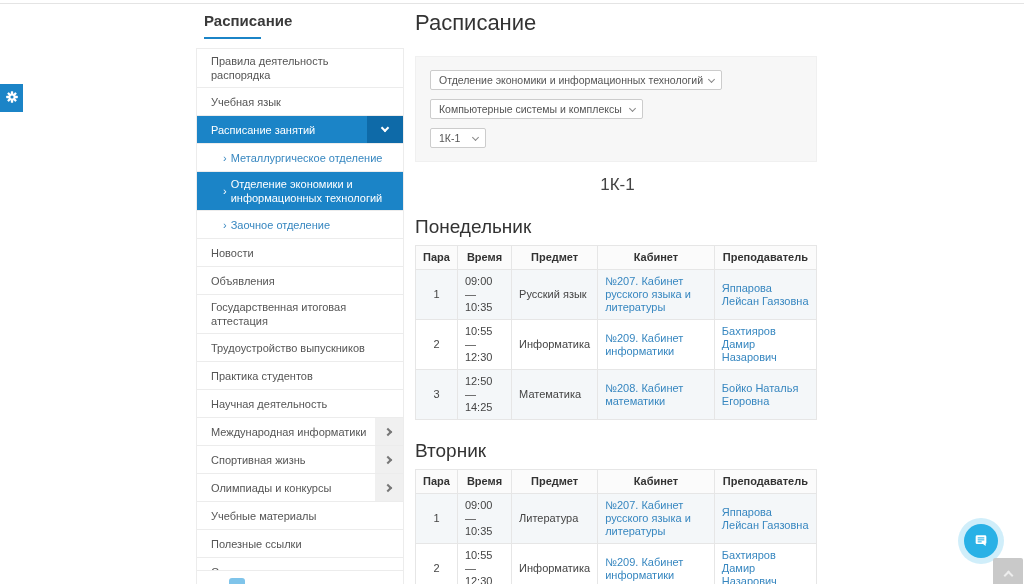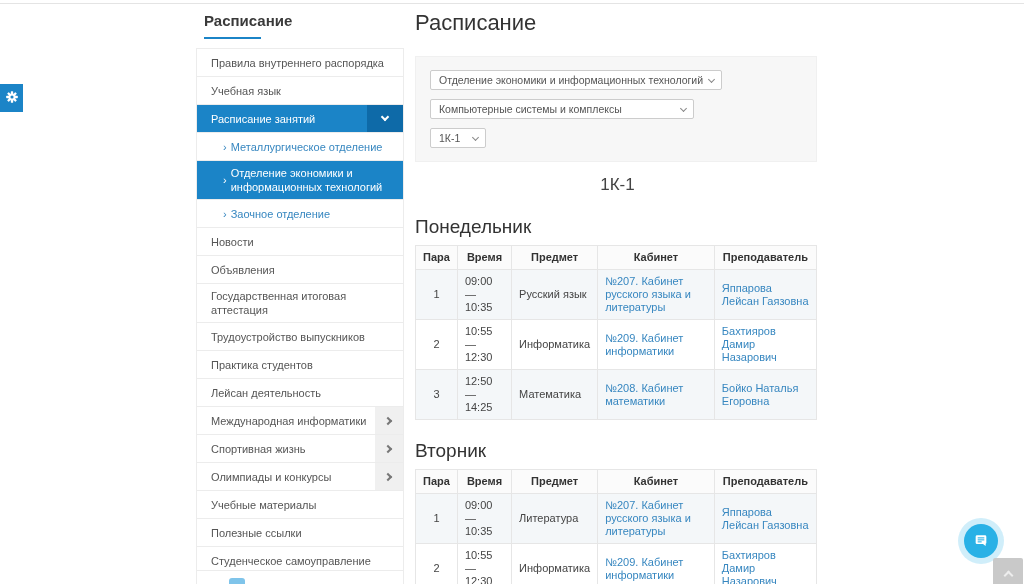--- a/index.html
+++ b/index.html
@@ -45,21 +45,21 @@
   .main{position:absolute;left:415px;top:10px;width:405px;}
   .page-title{font-size:22px;font-weight:400;color:#333;line-height:26px;}
   .filter-panel{margin-top:20px;width:402px;background:#f7f7f7;border:1px solid #f0f0f0;
     padding:13px 14px;}
   .select{position:relative;background:#fff;border:1px solid #ccc;border-radius:2px;
     height:20px;display:flex;align-items:center;padding:0 22px 0 8px;font-size:10.5px;
     color:#555;margin-bottom:9px;cursor:pointer;white-space:nowrap;}
   .select:last-child{margin-bottom:0;}
   .select .sel-chev{position:absolute;right:7px;top:6px;width:5px;height:5px;
     border-right:1.5px solid #888;border-bottom:1.5px solid #888;transform:rotate(45deg);}
-  .s1{width:292px;}.s2{width:264px;}.s3{width:56px;}
+  .s1{width:292px;}.s2{width:213px;}.s3{width:56px;}
   .group-title{margin-top:12px;text-align:center;font-size:17px;color:#444;line-height:22px;}
   .day-heading{margin-top:19px;font-size:19px;font-weight:400;color:#333;line-height:24px;}
   table.sched{margin-top:6px;width:402px;border-collapse:collapse;font-size:11px;color:#444;}
   .sched th{font-weight:700;color:#333;background:#fbfbfb;text-align:center;}
   .sched th,.sched td{border:1px solid var(--tborder);padding:5px 7px;line-height:13px;
     vertical-align:middle;}
   .sched tbody tr:nth-child(odd) td{background:#f4f7f9;}
   .sched td.para{text-align:center;}
   .c-para{width:7%;}.c-time{width:14.5%;}.c-subj{width:15.5%;}.c-room{width:37%;margin-left:11px;}.c-teach{width:26%;}
   .tbl-link{color:var(--link);cursor:pointer;}
@@ -95,21 +95,21 @@
         </g>
       </svg>
     </span>
   </button>
 
   <aside class="sidebar">
     <div class="sidebar-title">Расписание</div>
     <div class="sidebar-title-underline"></div>
     <ul class="menu" id="sidebar-menu">
         <li>
-          <span>Правила внутреннего распорядка</span>
+          <span>Правила деятельность распорядка</span>
         </li>
         <li>
           <span>Учебная язык</span>
         </li>
         <li class="active-main">
           <span>Расписание занятий</span>
           <span class="chev-box">
             <span class="chev-down"></span>
           </span>
         </li>
@@ -134,21 +134,21 @@
         <li>
           <span>Государственная итоговая аттестация</span>
         </li>
         <li>
           <span>Трудоустройство выпускников</span>
         </li>
         <li>
           <span>Практика студентов</span>
         </li>
         <li>
-          <span>Лейсан деятельность</span>
+          <span>Научная деятельность</span>
         </li>
         <li>
           <span>Международная информатики</span>
           <span class="arrow-box">
             <span class="chev-right"></span>
           </span>
         </li>
         <li>
           <span>Спортивная жизнь</span>
           <span class="arrow-box">

